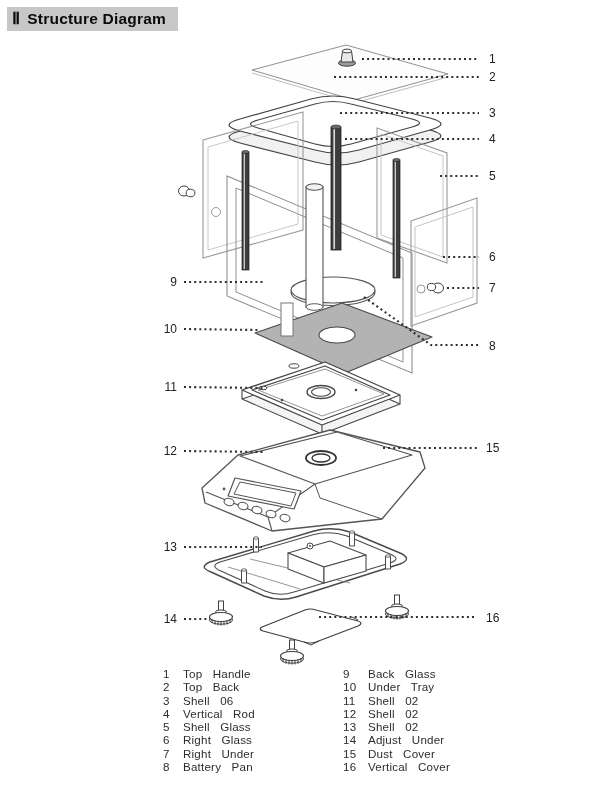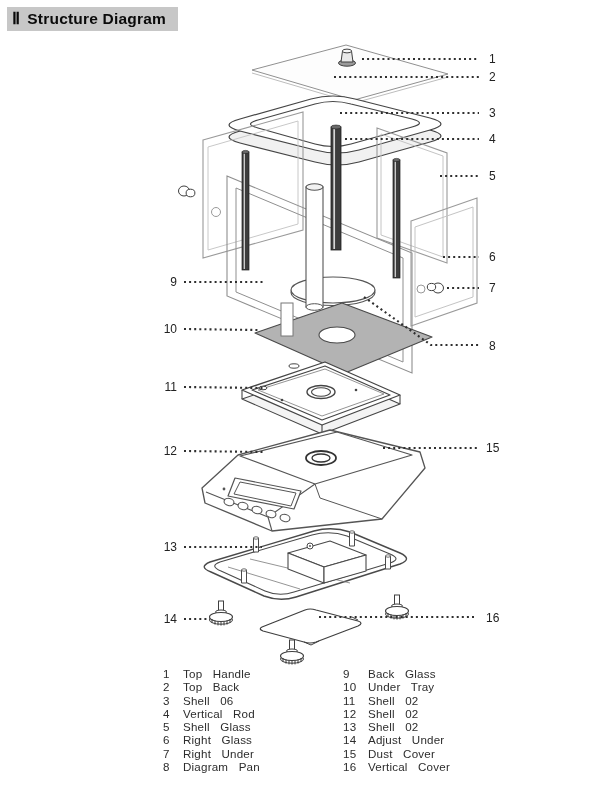--- a/index.html
+++ b/index.html
@@ -264,21 +264,21 @@
         <div class="legend-row">
           <span class="num">6</span>
           <span class="name">Right Glass</span>
         </div>
         <div class="legend-row">
           <span class="num">7</span>
           <span class="name">Right Under</span>
         </div>
         <div class="legend-row">
           <span class="num">8</span>
-          <span class="name">Diagram Pan</span>
+          <span class="name">Battery Pan</span>
         </div>
       </div>
     <div class="legend-col col2">
         <div class="legend-row">
           <span class="num">9</span>
           <span class="name">Back Glass</span>
         </div>
         <div class="legend-row">
           <span class="num">10</span>
           <span class="name">Under Tray</span>

